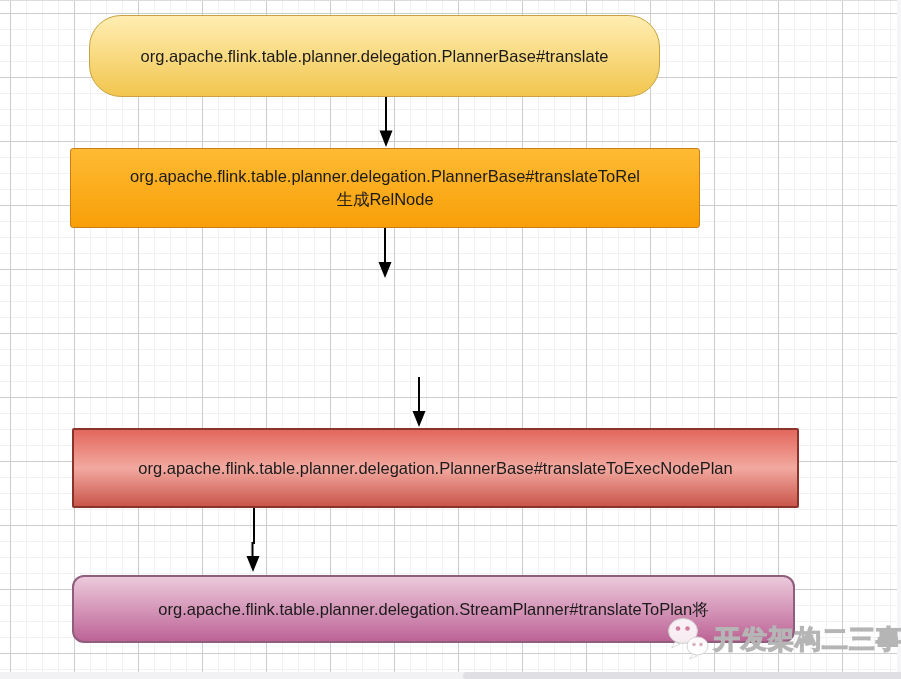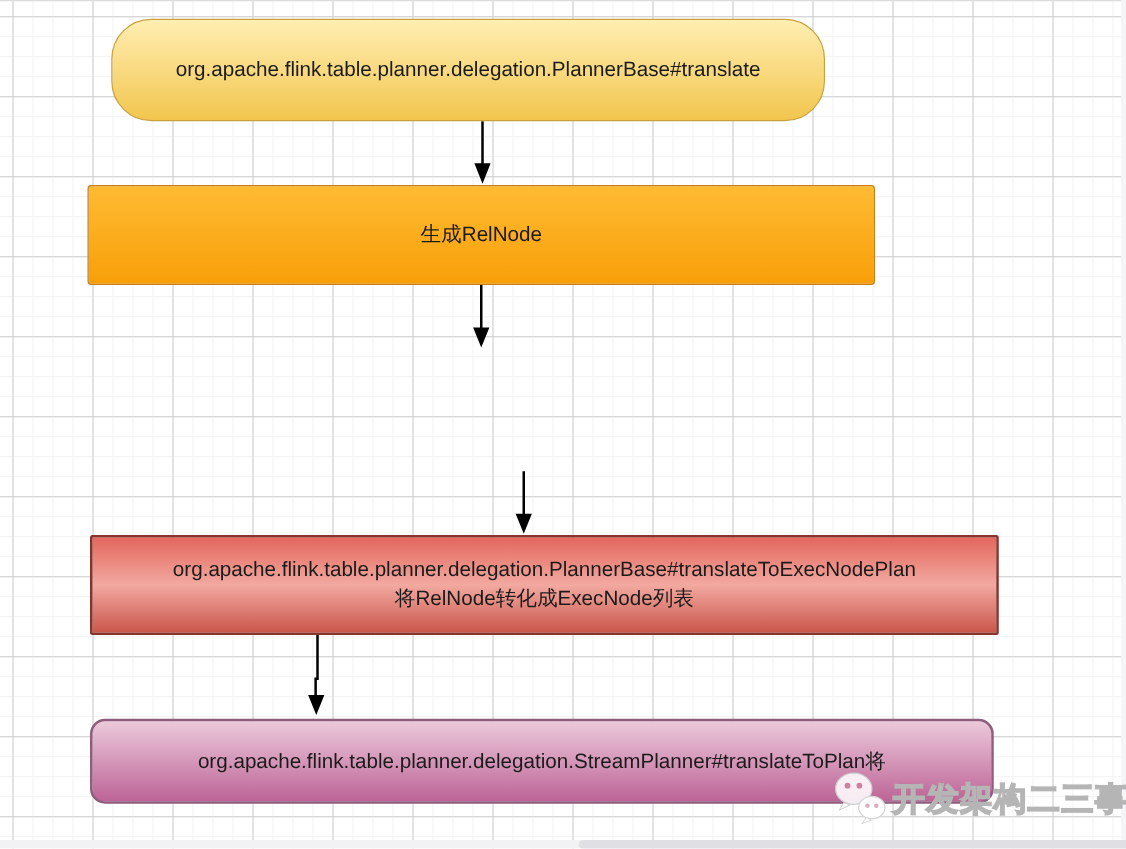--- a/index.html
+++ b/index.html
@@ -76,27 +76,27 @@
       <path d="M254,508 L254,543 L252.5,543 L252.5,557" fill="none" stroke="#000" stroke-width="2"></path>
       <polygon points="246.5,556 259.5,556 253,572" fill="#000"></polygon>
     </g>
   </svg>
 
   <div class="node rounded" id="n1" style="background: linear-gradient(rgb(255, 238, 178), rgb(242, 198, 78)); border-color: rgb(199, 162, 63);">
     <span>org.apache.flink.table.planner.delegation.PlannerBase#translate</span>
   </div>
 
   <div class="node" id="n2" style="background: linear-gradient(rgb(255, 187, 51), rgb(248, 159, 8)); border-color: rgb(200, 125, 22);">
+    <span>org.apache.flink.table.planner.delegation.PlannerBase#translateToRel</span>
     <span>生成RelNode</span>
   </div>
 
 
   <div class="node thickborder" id="n4" style="background: linear-gradient(rgb(227, 103, 93), rgb(242, 169, 160), rgb(202, 86, 75)); border-color: rgb(138, 51, 43);">
     <span>org.apache.flink.table.planner.delegation.PlannerBase#translateToExecNodePlan</span>
-    <span>将RelNode转化成ExecNode列表</span>
   </div>
 
   <div class="node rounded thickborder" id="n5" style="background: linear-gradient(rgb(236, 201, 219), rgb(189, 100, 150)); border-color: rgb(143, 94, 125);">
     <span>org.apache.flink.table.planner.delegation.StreamPlanner#translateToPlan将</span>
   </div>
 
   <div class="watermark">
     <svg width="46" height="46" viewBox="0 0 46 46">
       <ellipse cx="17" cy="15" rx="14.5" ry="12.5" fill="rgba(255,255,255,0.88)" stroke="#cfcfcf" stroke-width="1"></ellipse>
       <path d="M9,26 L5.5,32 L14,28 Z" fill="rgba(255,255,255,0.88)" stroke="#cfcfcf" stroke-width="0.8"></path>

